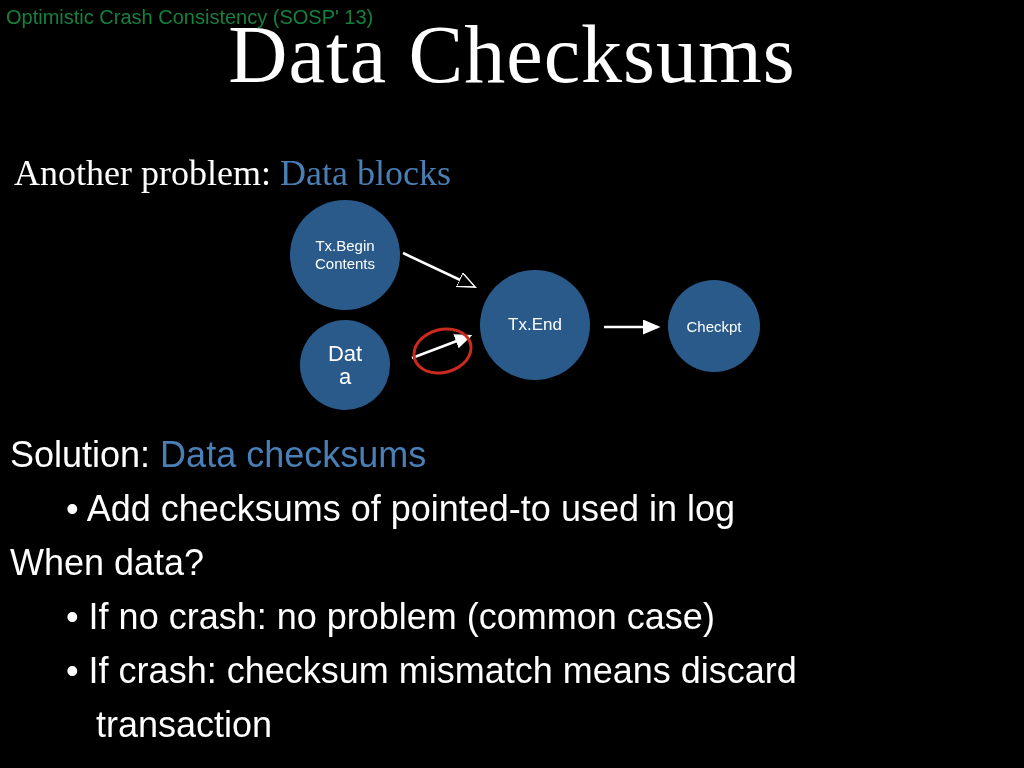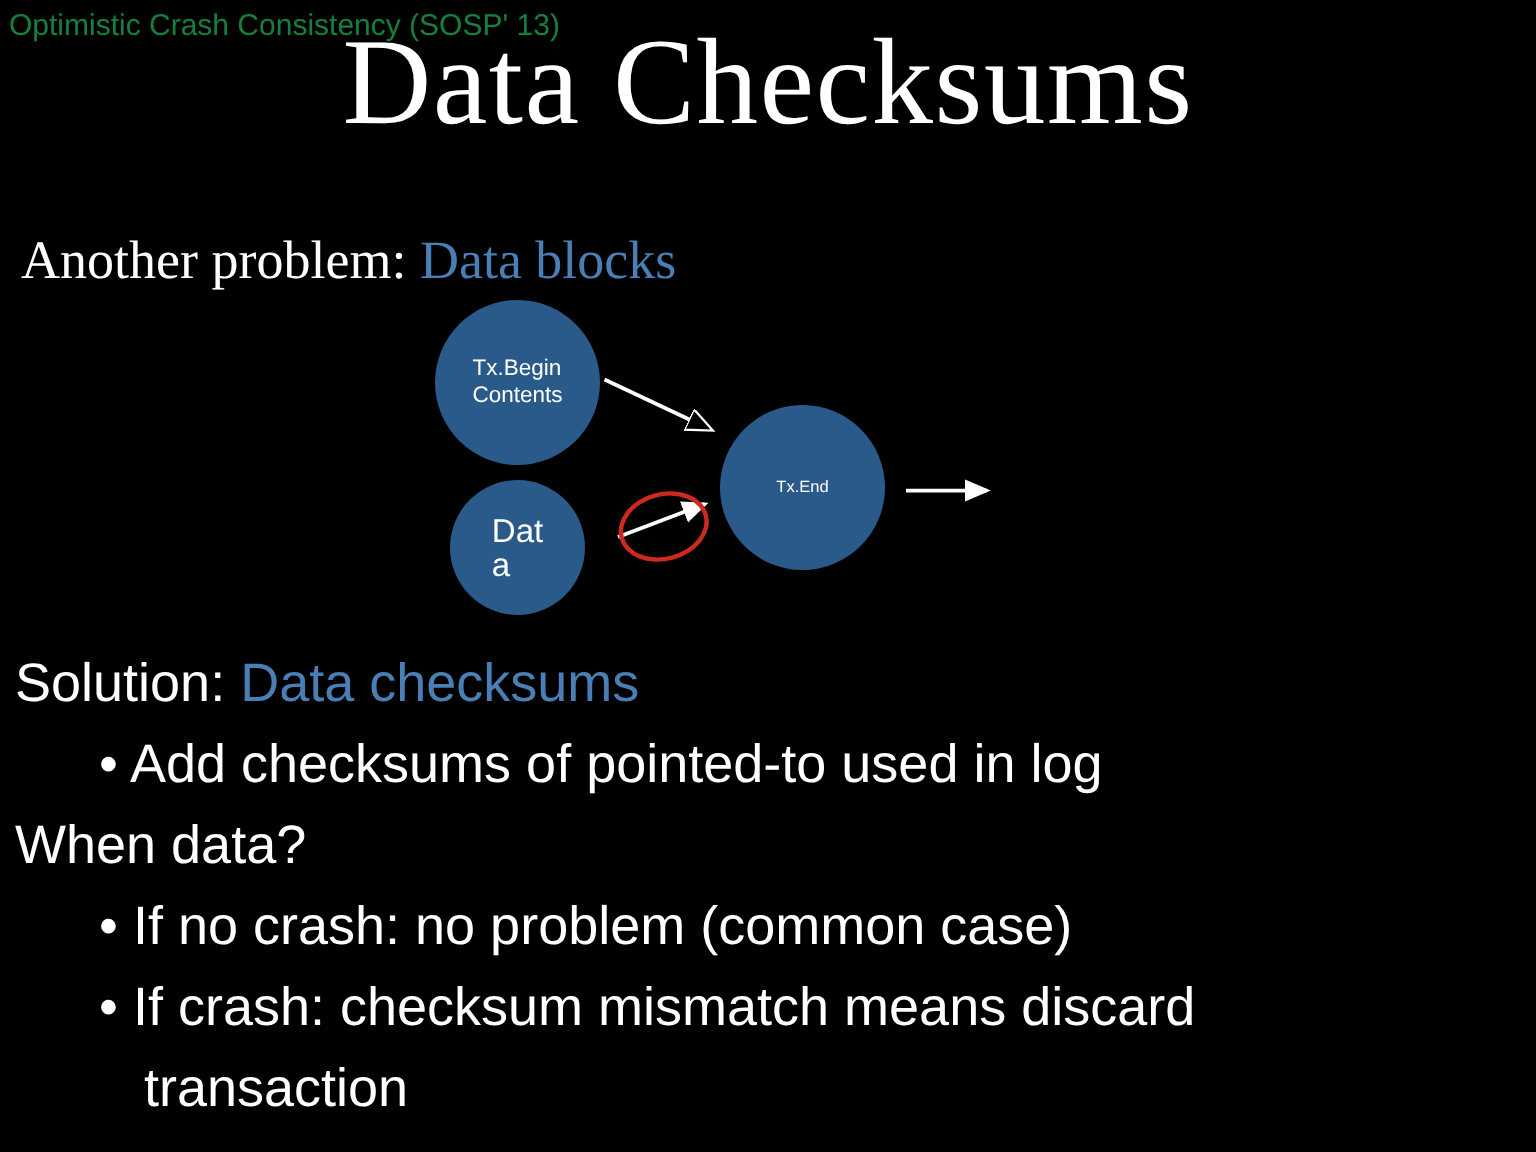--- a/index.html
+++ b/index.html
@@ -55,40 +55,40 @@
     width: 1024px;
     height: 220px;
   }
   .circle {
     position: absolute;
     border-radius: 50%;
     background: #2a5a8a;
     display: flex;
     align-items: center;
     justify-content: center;
-    text-align: left;
+    text-align: center;
     color: #fff;
     font-family: Arial, sans-serif;
   }
   .c-txbegin {
     width: 110px; height: 110px;
     left: 290px; top: 0px;
     font-size: 15px;
     line-height: 1.2;
   }
   .c-data {
     width: 90px; height: 90px;
     left: 300px; top: 120px;
     font-size: 22px;
     line-height: 1.05;
   }
   .c-txend {
     width: 110px; height: 110px;
     left: 480px; top: 70px;
-    font-size: 11px;
+    font-size: 17px;
   }
   .c-checkpt {
     width: 92px; height: 92px;
     left: 668px; top: 80px;
     font-size: 15px;
   }
   .arrow {
     position: absolute;
   }
   .solution {
@@ -135,20 +135,23 @@
       <span style="white-space:pre-line;">Tx.Begin
 Contents</span>
     </div>
     <div class="circle c-data">
       <span style="white-space:pre-line;">Dat
 a</span>
     </div>
     <div class="circle c-txend">
       <span>Tx.End</span>
     </div>
+    <div class="circle c-checkpt">
+      <span>Checkpt</span>
+    </div>
 
     <svg class="arrow" style="left:398px; top:48px; width:90px; height:50px;">
       <defs>
         <marker id="ah1" markerWidth="8" markerHeight="8" refX="6" refY="3" orient="auto">
           <path d="M0,0 L7,3 L0,6 Z" fill="#000" stroke="#fff" stroke-width="0.6"></path>
         </marker>
       </defs>
       <line x1="5" y1="5" x2="75" y2="38" stroke="#fff" stroke-width="2.5" marker-end="url(#ah1)"></line>
     </svg>
 

